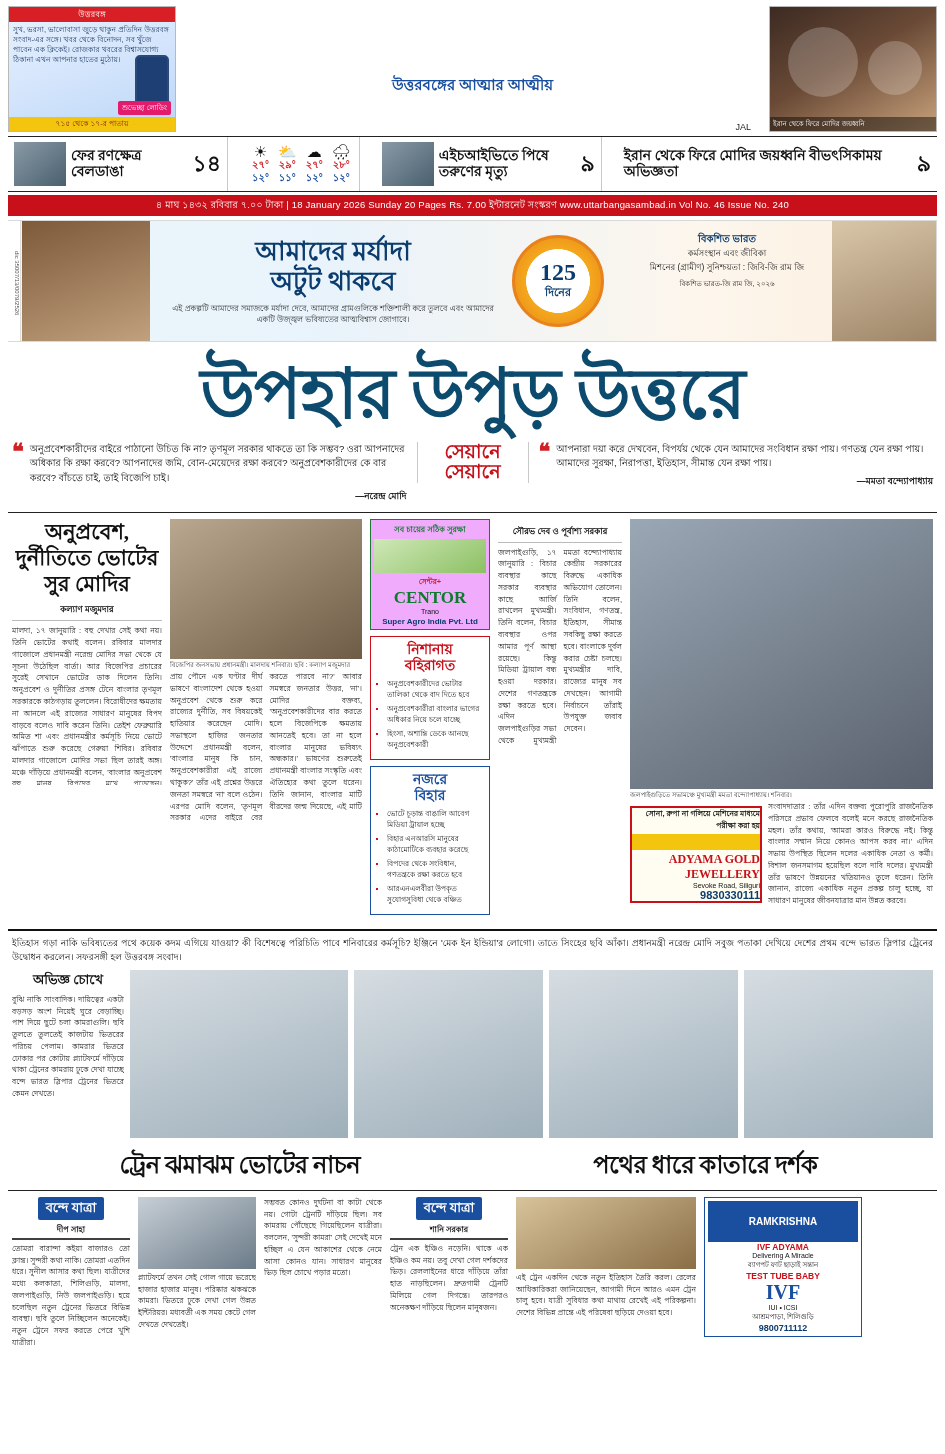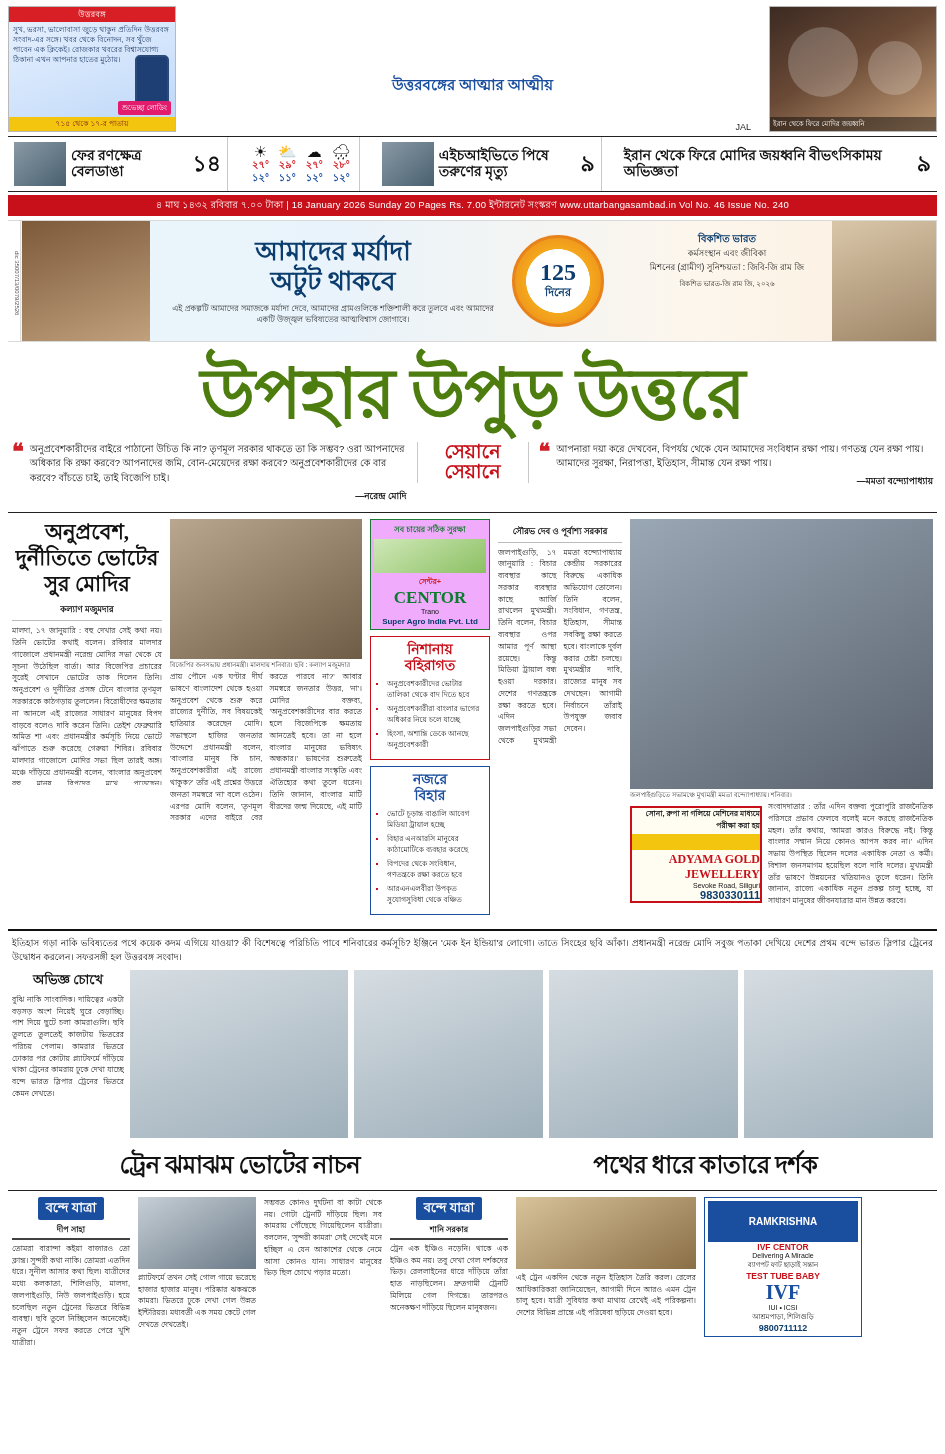--- a/index.html
+++ b/index.html
@@ -63,21 +63,21 @@
   .ga-seal { width:92px; height:92px; border-radius:50%; background:radial-gradient(circle,#fff 52%,#f4a81d 53%,#e8821a 100%);
              border:3px solid #e8821a; display:flex; flex-direction:column; align-items:center; justify-content:center; flex:none;}
   .ga-seal .n { font-family:"Liberation Serif",serif; font-size:24px; font-weight:bold; color:#0b3c6e; line-height:1;}
   .ga-seal .d { font-size:11px; font-weight:bold; color:#0b3c6e;}
   .ga-right { width:210px; text-align:center; font-size:8.5px; color:#222; padding:10px 4px; line-height:1.6;}
   .ga-right .b { font-weight:bold; color:#0b3c6e; font-size:10px;}
   .ga-modi { width:104px; background:linear-gradient(160deg,#d9c6a8,#9e8568); }
 
   
   .bighead { text-align:center; font-family:"Liberation Serif",serif; font-weight:bold;
-             font-size:70px; line-height:1.05; color:#4d7c0f; margin:16px 0 10px; letter-spacing:-1px;}
+             font-size:70px; line-height:1.05; color:#0c4a6e; margin:16px 0 10px; letter-spacing:-1px;}
 
   
   .quoterow { display:flex; gap:10px; align-items:flex-start; padding:0 4px 8px; border-bottom:1px solid #222;}
   .qblock { flex:1; display:flex; gap:6px; }
   .qmark { color:#d12026; font-size:22px; font-weight:bold; line-height:.9; font-family:"Liberation Serif",serif;}
   .qtext { font-size:9.5px; line-height:1.55; color:#111; }
   .qattr { text-align:right; font-size:9px; font-weight:bold; margin-top:3px;}
   .seyan { width:112px; text-align:center; border-left:1px solid #c9c9c9; border-right:1px solid #c9c9c9; padding:0 6px;}
   .seyan .s1 { font-family:"Liberation Serif",serif; font-size:19px; font-weight:bold; color:#c8101a; line-height:1.1;}
   .seyan .s2 { font-family:"Liberation Serif",serif; font-size:19px; font-weight:bold; color:#c8101a; line-height:1.1;}
@@ -371,21 +371,21 @@
       <div class="bname">শানি সরকার</div>
       <div class="para" style="height:170px;overflow:hidden;">ট্রেন এক ইঞ্চিও নড়েনি। থাকে এক ইঞ্চিও কম নয়। তবু দেখা গেল দর্শকদের ভিড়। রেললাইনের ধারে দাঁড়িয়ে তাঁরা হাত নাড়ছিলেন। দ্রুতগামী ট্রেনটি মিলিয়ে গেল দিগন্তে। তারপরও অনেকক্ষণ দাঁড়িয়ে ছিলেন মানুষজন।</div>
     </div>
     <div class="bcol" style="width:180px;">
       <div class="photo" style="height:72px;background:linear-gradient(150deg,#d8c39a,#8a6e46);"></div>
       <div class="para" style="margin-top:3px;height:120px;overflow:hidden;">এই ট্রেন একদিন থেকে নতুন ইতিহাস তৈরি করল। রেলের আধিকারিকরা জানিয়েছেন, আগামী দিনে আরও এমন ট্রেন চালু হবে। যাত্রী সুবিধার কথা মাথায় রেখেই এই পরিকল্পনা। দেশের বিভিন্ন প্রান্তে এই পরিষেবা ছড়িয়ে দেওয়া হবে।</div>
     </div>
     <div class="bcol" style="width:158px;">
       <div class="ivf">
         <div class="i1">RAMKRISHNA</div>
-        <div class="i3">IVF CENTOR</div>
+        <div class="i3">IVF ADYAMA</div>
         <div class="i2">Delivering A Miracle</div>
         <div class="i2">ব্যাগপট ফাট ছাড়াই সন্তান</div>
         <div class="i3">TEST TUBE BABY</div>
         <div style="font-family:'Liberation Serif',serif;font-size:20px;font-weight:bold;color:#1a4fa0;">IVF</div>
         <div class="i2">IUI • ICSI</div>
         <div class="i2">আশ্রমপাড়া, শিলিগুড়ি</div>
         <div class="i4">9800711112</div>
       </div>
     </div>
   </div>

